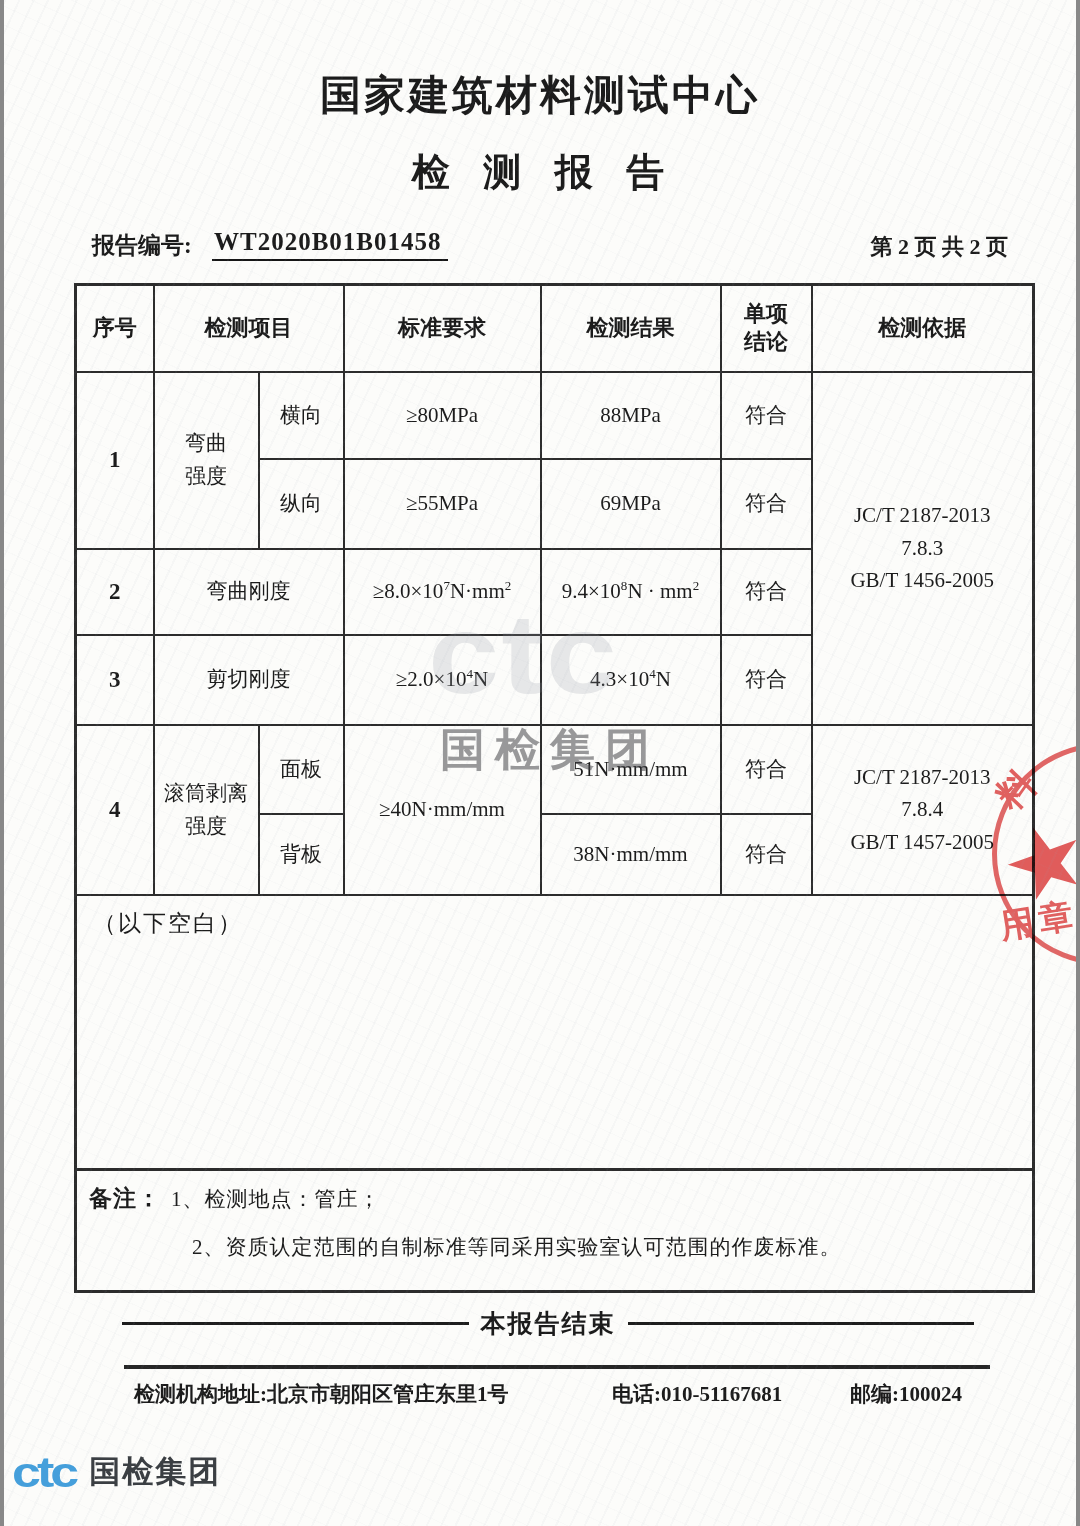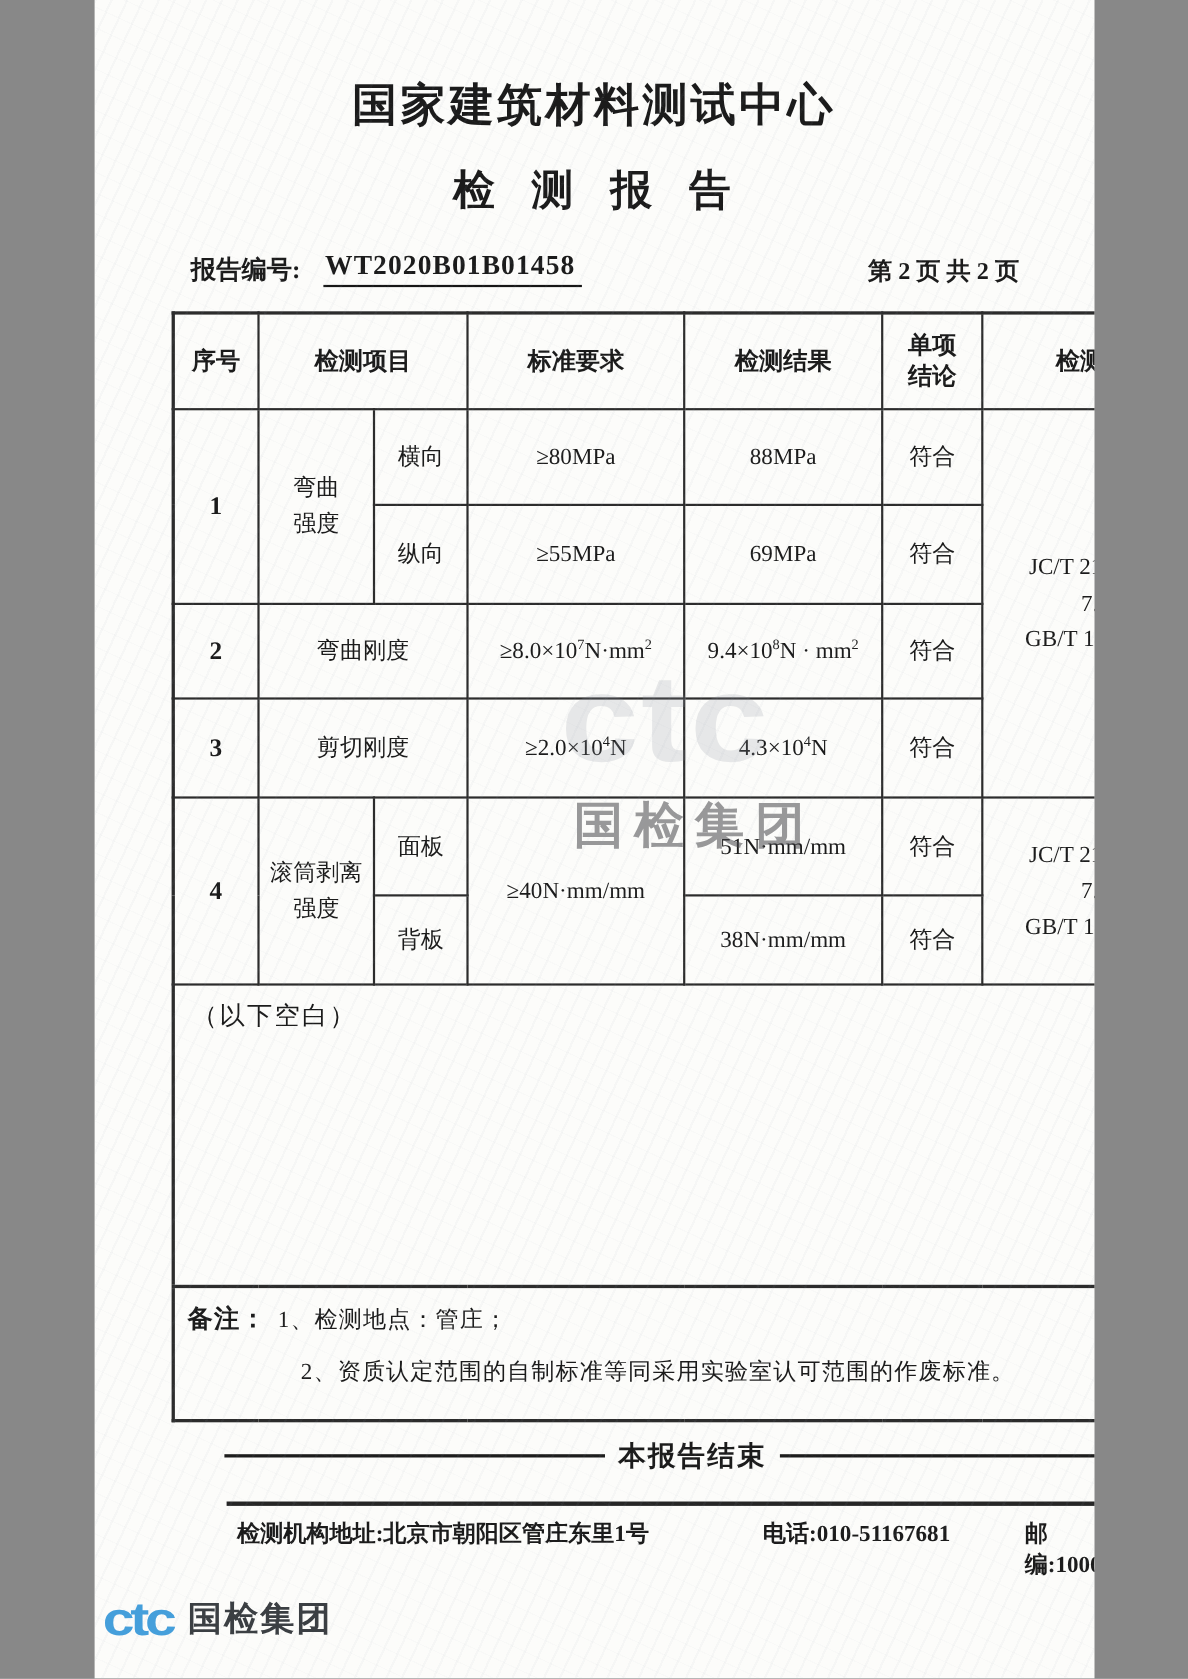--- a/index.html
+++ b/index.html
@@ -1,18 +1,18 @@
 <!DOCTYPE html>
 <html><head>
 <meta charset="utf-8">
 <style>
   * { margin:0; padding:0; box-sizing:border-box; }
   html,body { background:#888; }
   .page {
-    position:relative; width:909px; height:1526px; margin:0 auto;
+    position:relative; width:1072px; height:1526px; margin:0 auto;
     background:#fcfcfa; overflow:hidden; color:#1b1b1b;
     font-family:"Liberation Serif","DejaVu Serif",serif;
   }
   .page::before {
     content:""; position:absolute; inset:0; pointer-events:none; z-index:5;
     background:
       repeating-linear-gradient(115deg, rgba(150,160,175,0.06) 0 2px, transparent 2px 13px),
       repeating-linear-gradient(25deg, rgba(150,160,175,0.035) 0 1px, transparent 1px 17px);
   }
   .doc-title {

